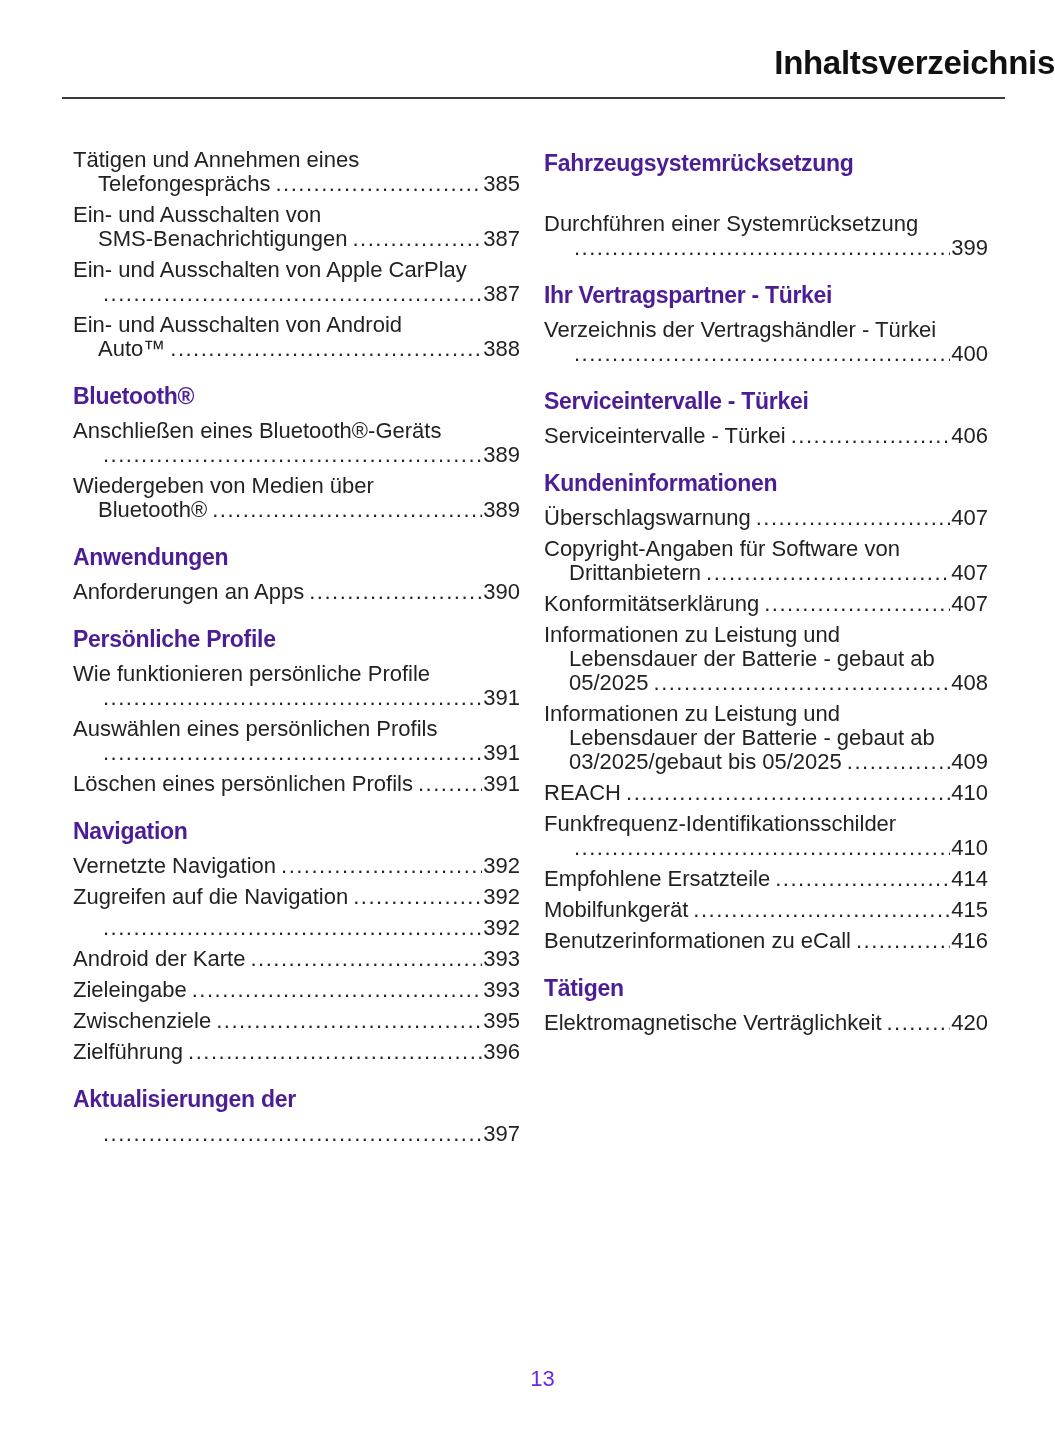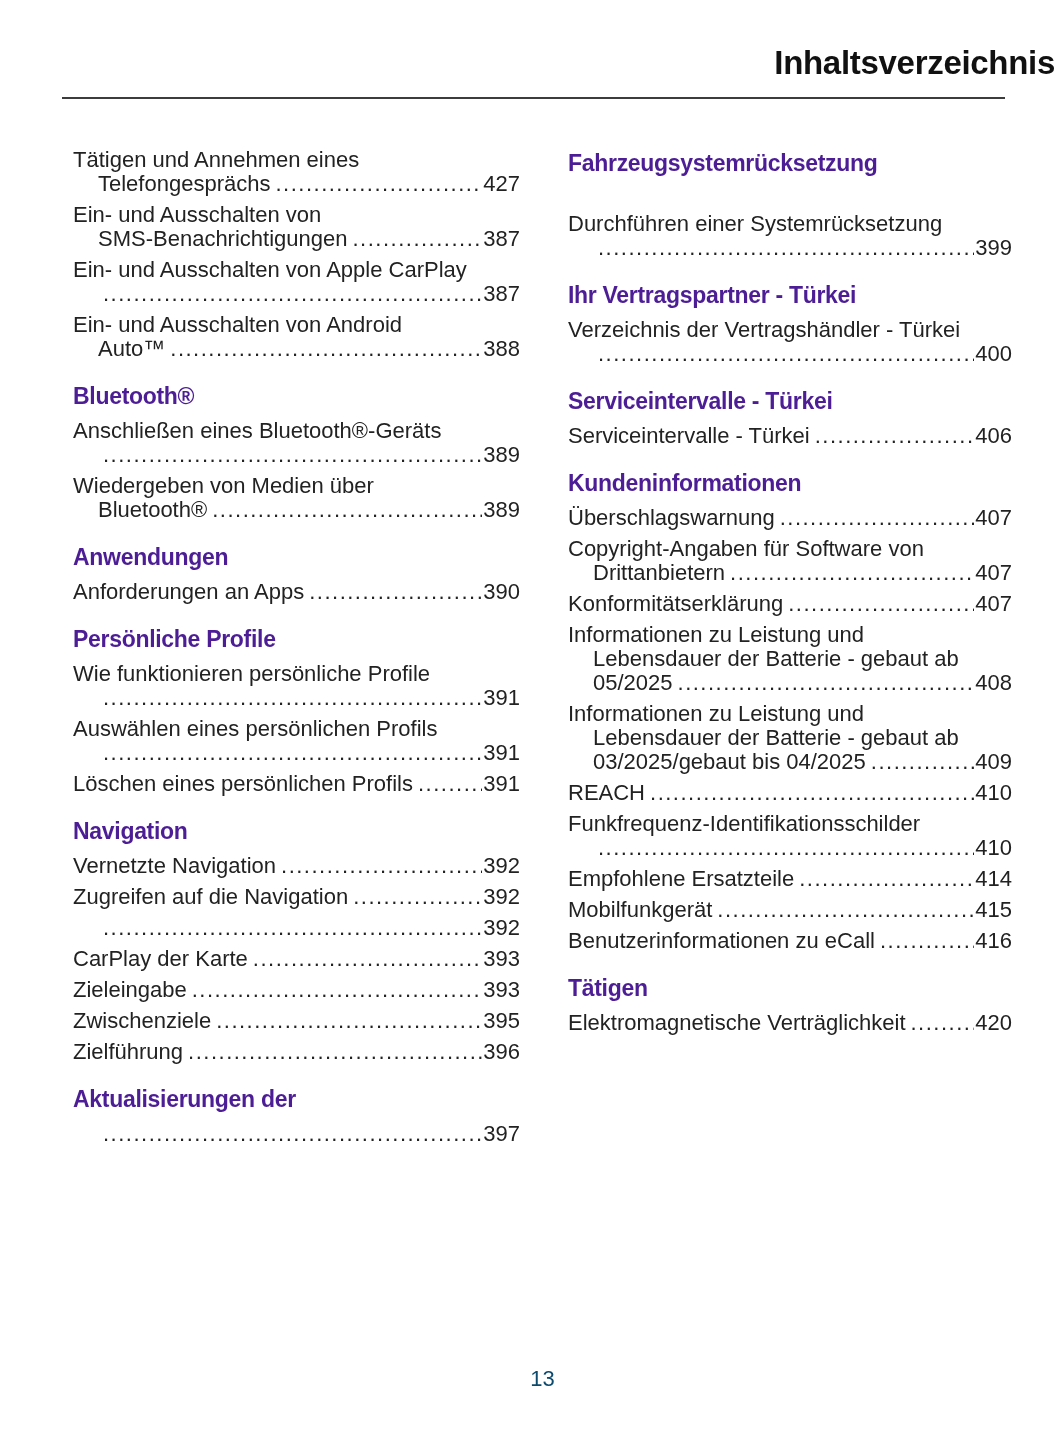--- a/index.html
+++ b/index.html
@@ -31,21 +31,21 @@
     height: 0;
     border: none;
     border-top: 2px solid #3c3c3c;
     margin: 0;
   }
   .cols {
     position: absolute;
     top: 148px;
     left: 73px;
     display: flex;
-    gap: 48px;
+    gap: 24px;
   }
   .col { width: 447px; }
   .col.right { width: 444px; }
   .col > :first-child { margin-top: 0; }
 
   .sec {
     font-size: 23px;
     line-height: 31px;
     font-weight: 700;
     color: #4c1d95;
@@ -79,37 +79,37 @@
 
   .spacer { height: 26px; }
 
   .page-num {
     position: absolute;
     top: 1366px;
     left: 73px;
     width: 939px;
     text-align: center;
     font-size: 22px;
-    color: #0c4a6e;
+    color: #6d28d9;
   }
 </style>
 </head>
 <body>
 
 <div class="doc-title">Inhaltsverzeichnis</div>
 <hr class="title-rule">
 
 <div class="cols">
   <div class="col left">
       <div class="entry">
         <div class="line">Tätigen und Annehmen eines</div>
         <div class="line cont last">
           <span class="txt">Telefongesprächs</span>
           <span class="leader"></span>
-          <span class="pg">427</span>
+          <span class="pg">385</span>
         </div>
       </div>
       <div class="entry">
         <div class="line">Ein- und Ausschalten von</div>
         <div class="line cont last">
           <span class="txt">SMS-Benachrichtigungen</span>
           <span class="leader"></span>
           <span class="pg">387</span>
         </div>
       </div>
@@ -198,21 +198,21 @@
         </div>
       </div>
       <div class="entry">
         <div class="line cont last">
           <span class="leader"></span>
           <span class="pg">392</span>
         </div>
       </div>
       <div class="entry">
         <div class="line last">
-          <span class="txt">CarPlay der Karte</span>
+          <span class="txt">Android der Karte</span>
           <span class="leader"></span>
           <span class="pg">393</span>
         </div>
       </div>
       <div class="entry">
         <div class="line last">
           <span class="txt">Zieleingabe</span>
           <span class="leader"></span>
           <span class="pg">393</span>
         </div>
@@ -304,21 +304,21 @@
         <div class="line cont last">
           <span class="txt">05/2025</span>
           <span class="leader"></span>
           <span class="pg">408</span>
         </div>
       </div>
       <div class="entry">
         <div class="line">Informationen zu Leistung und</div>
         <div class="line cont">Lebensdauer der Batterie - gebaut ab</div>
         <div class="line cont last">
-          <span class="txt">03/2025/gebaut bis 04/2025</span>
+          <span class="txt">03/2025/gebaut bis 05/2025</span>
           <span class="leader"></span>
           <span class="pg">409</span>
         </div>
       </div>
       <div class="entry">
         <div class="line last">
           <span class="txt">REACH</span>
           <span class="leader"></span>
           <span class="pg">410</span>
         </div>

